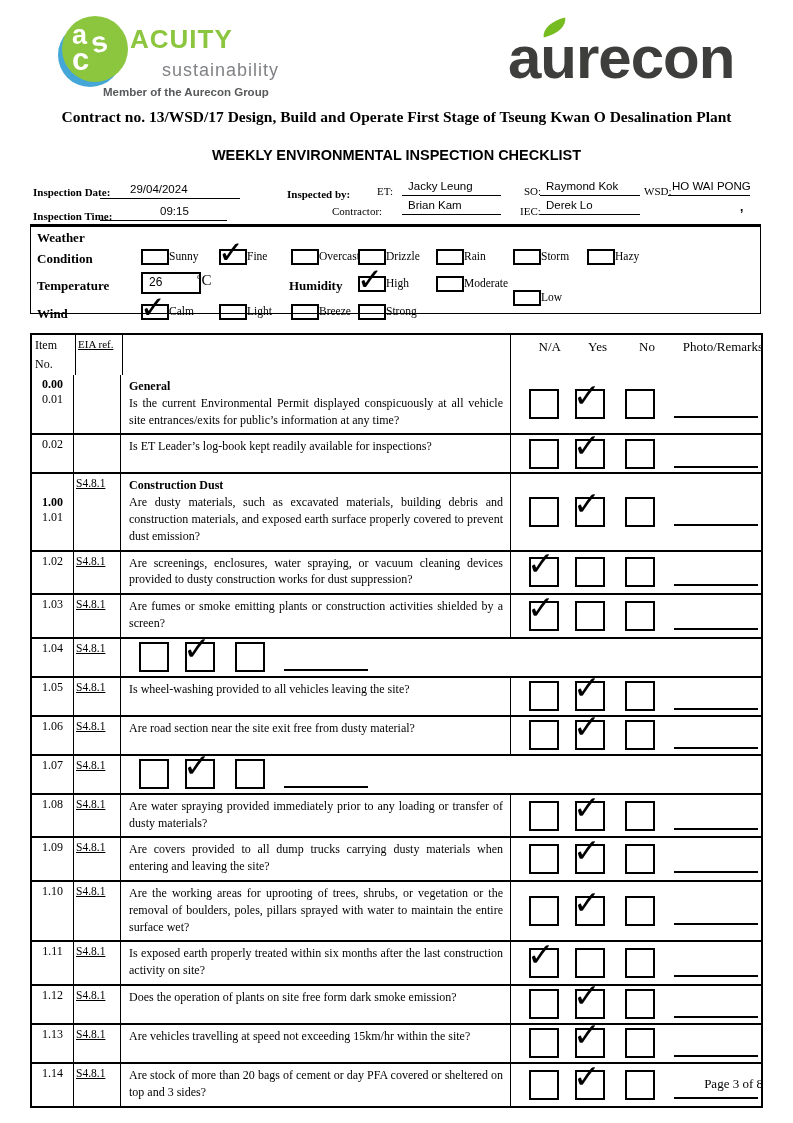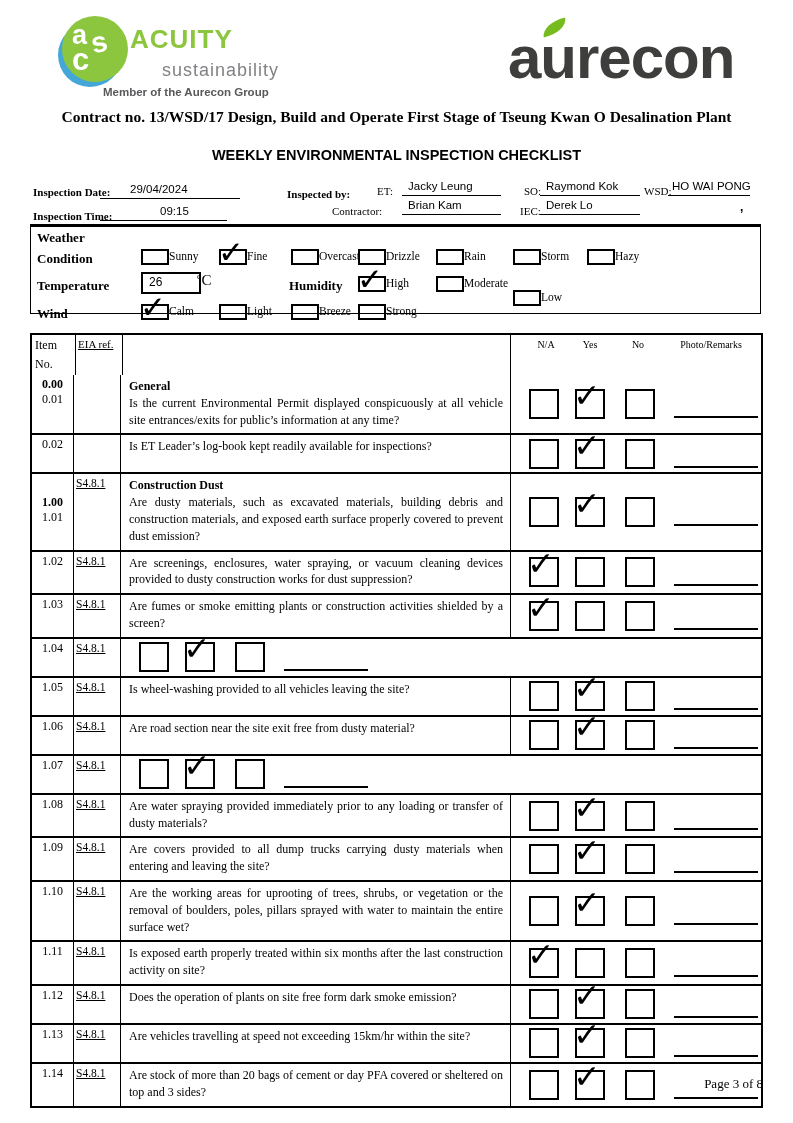--- a/index.html
+++ b/index.html
@@ -55,21 +55,21 @@
   
   .tbl{position:absolute;left:30px;top:333px;width:729px;border:2px solid #000;}
   .trow{display:flex;min-height:37px;border-top:2px solid #000;}
   .trow:first-child{border-top:none;min-height:40px;}
   .c1{width:37px;border-right:1.5px solid #000;padding:2px 2px;font-size:12px;text-align:center;}
   .c2{width:42px;border-right:1.5px solid #000;padding:3px 2px;font-size:11.5px;text-decoration:underline;}
   .c3{flex:1;border-right:1.5px solid #000;padding:3px 7px 5px 8px;font-size:12px;line-height:1.4;}
   .c4{width:250px;position:relative;flex:none;}
   .thead .c1{display:flex;flex-direction:column;justify-content:space-between;text-align:left;padding:3px 3px;}
   .thead .c2{font-size:11px;}
-  .hcell{position:absolute;top:4px;text-align:center;font-size:10px;}
+  .hcell{position:absolute;top:4px;text-align:right;font-size:13px;}
   .section-title{font-weight:bold;}
   .qtext{text-align:justify;}
   .itemline1{font-weight:bold;}
   .cb{position:absolute;width:26px;height:26px;border:2.5px solid #000;top:50%;
       transform:translateY(-50%);}
   .tick{position:absolute;left:-4px;top:-12px;font-family:"DejaVu Sans",sans-serif;
         font-weight:bold;font-size:33px;line-height:1;}
   .remark-line{position:absolute;left:163px;width:84px;height:0;border-bottom:2px solid #000;
                top:calc(50% + 12px);}
   .sec-pad .c1{padding-top:21px;}

